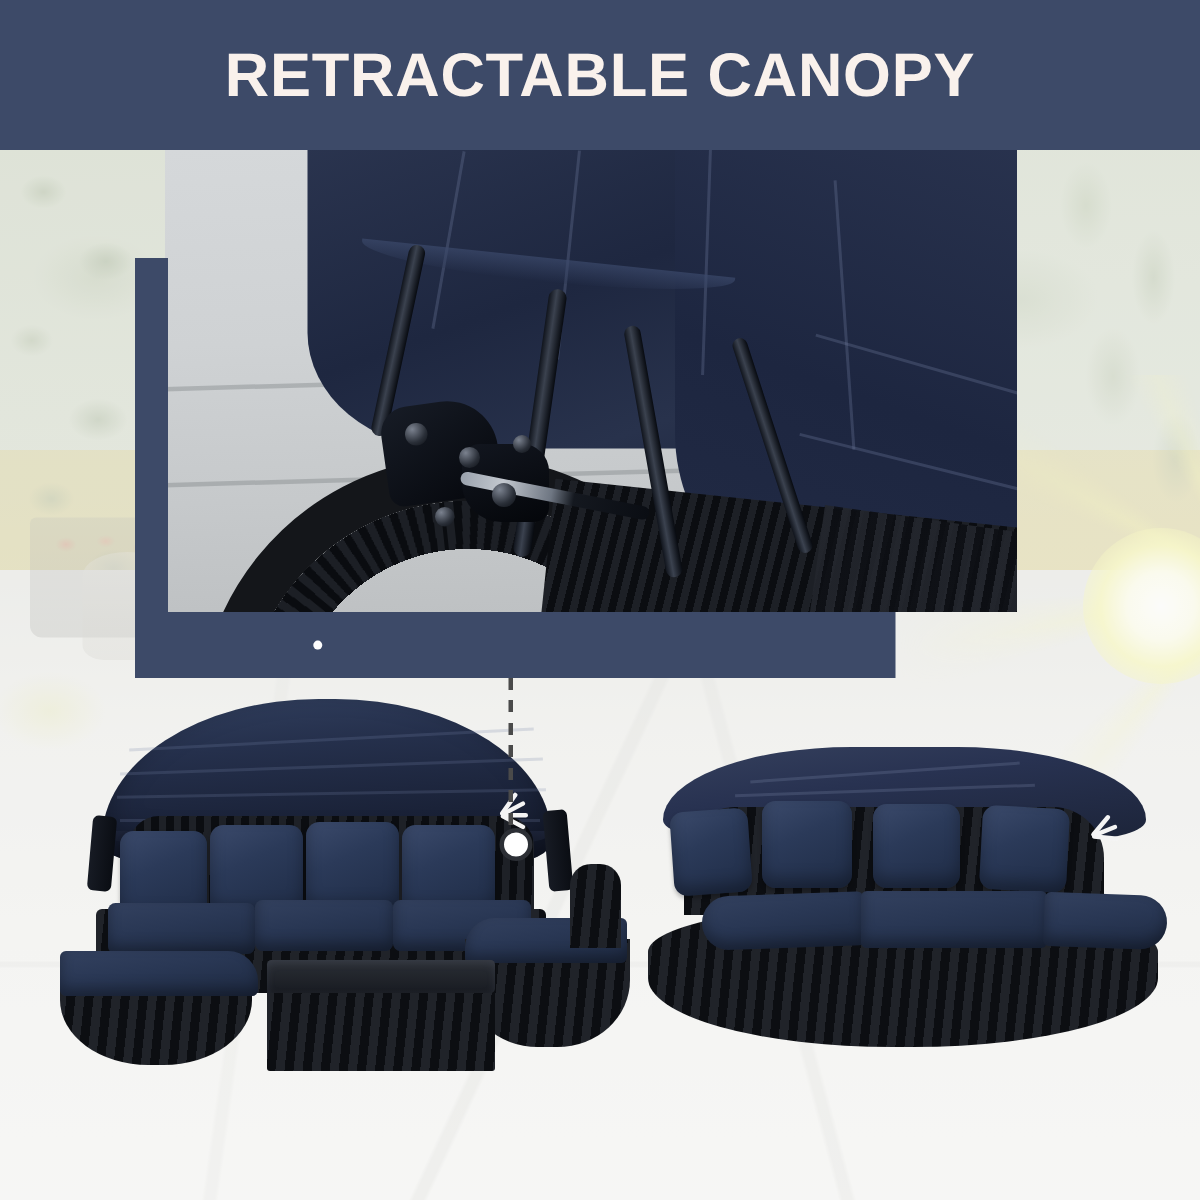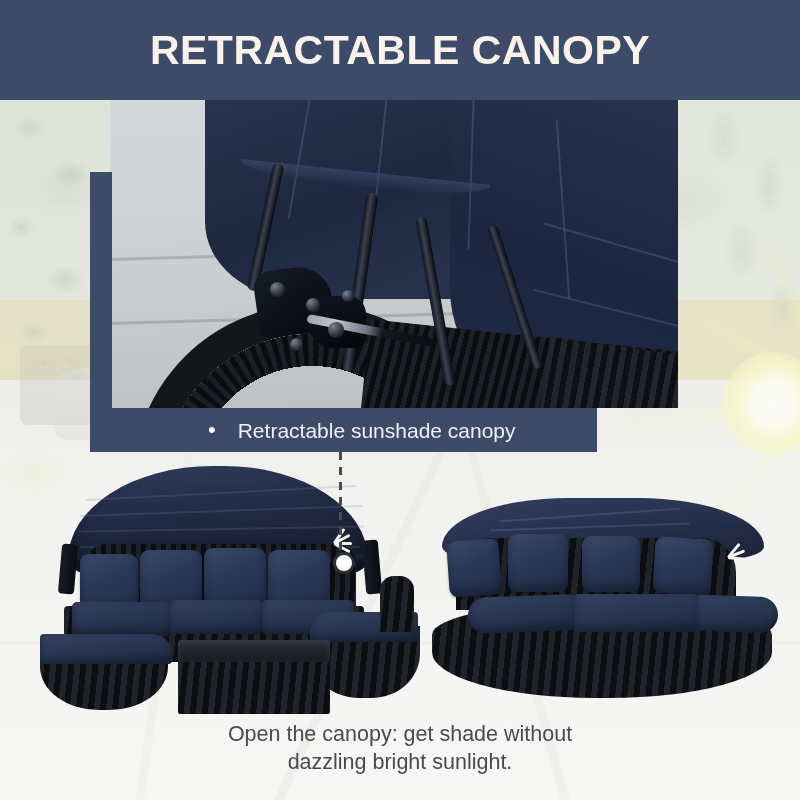--- a/index.html
+++ b/index.html
@@ -276,21 +276,20 @@
     <div class="bolt b3"></div>
     <div class="bolt b4"></div>
     <div class="bolt b5"></div>
   </div>
 
   <div class="lframe-v"></div>
   <div class="lframe-h"></div>
 
   <div class="caption-bar">
     <span class="cap-bullet">•</span>
-    <span class="cap-text">Retractable sunshade canopy</span>
   </div>
 
   <div class="connector"></div>
   <div class="connector-dot"></div>
 
   <div class="sofa sofa-left">
     <div class="canopy-open"></div>
     <div class="canopy-rib co-r1"></div>
     <div class="canopy-rib co-r2"></div>
     <div class="canopy-rib co-r3"></div>
@@ -345,19 +344,15 @@
     <div class="seat" style="left:284px;top:98px;width:82px;height:36px;border-radius:6px 26px 26px 6px;transform:rotate(2deg);"></div>
 
     <div class="crank" style="left:300px;top:44px;">
       <span style="transform:rotate(-50deg)"></span>
       <span style="transform:rotate(-22deg)"></span>
       <span style="transform:rotate(6deg)"></span>
     </div>
   </div>
 
   <div class="bottom-caption">
-    <div class="bc-col">
-      <p>Open the canopy: get shade without
-dazzling bright sunlight.</p>
-    </div>
   </div>
 
 </div>
 
 </body></html>

